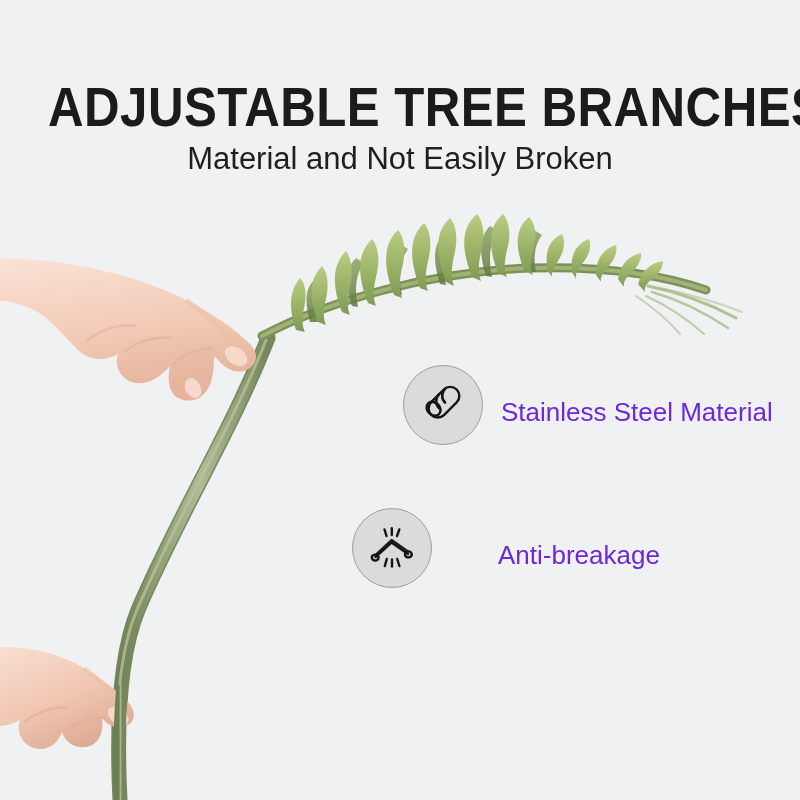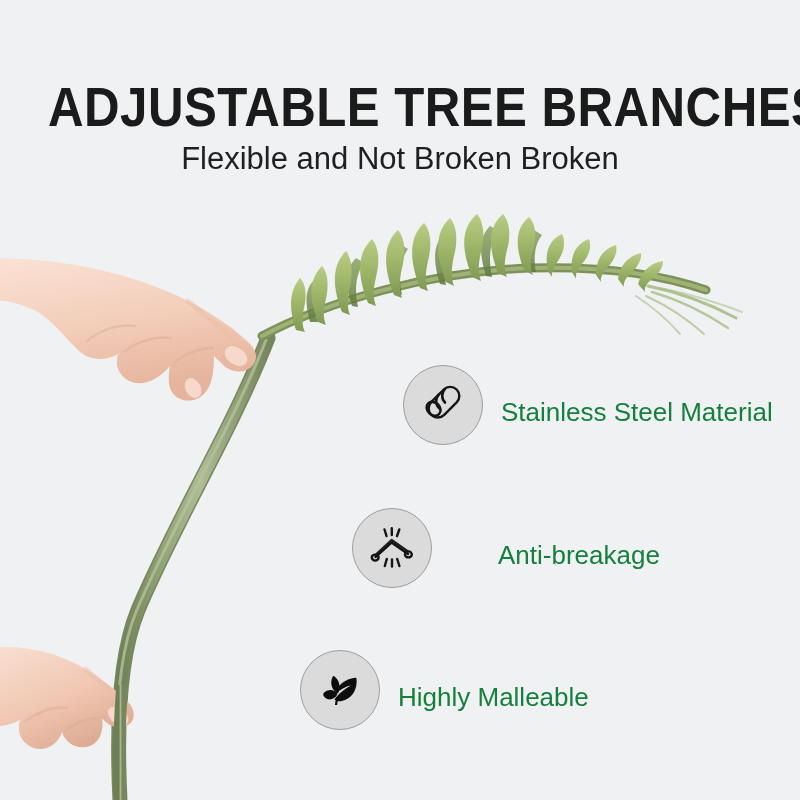--- a/index.html
+++ b/index.html
@@ -83,21 +83,21 @@
     box-sizing: border-box;
     display: flex;
     align-items: center;
     justify-content: center;
     flex: 0 0 auto;
   }
   .feature-label {
     margin-left: 18px;
     font-size: 26px;
     line-height: 30px;
-    color: #15803d;
+    color: #6d28d9;
     white-space: nowrap;
     margin-top: 13px;
   }
 </style>
 </head>
 <body>
 
 <div id="page">
 
   <div class="photo">
@@ -223,21 +223,21 @@
         <path d="M 84 668 C 98 680, 112 692, 124 702" fill="none" stroke="#e8bda6" stroke-width="5" opacity="0.45"></path>
         <ellipse cx="118" cy="716" rx="12" ry="8" transform="rotate(40 118 716)" fill="#f7d9cb" stroke="#e3b9a4" stroke-width="1"></ellipse>
       </g>
 
       <path d="M 122 690 C 119 730, 118 768, 120 800" fill="none" stroke="url(#stemGrad)" stroke-width="12" stroke-linecap="round"></path>
     </svg>
   </div>
 
   <div class="header">
     <div class="title">ADJUSTABLE TREE BRANCHES</div>
-    <div class="subtitle">Flexible and Not Broken Broken</div>
+    <div class="subtitle">Material and Not Easily Broken</div>
   </div>
 
   <div class="features">
 
     <div class="feature-row r0">
       <div class="icon-circle">
         <svg width="46" height="46" viewBox="0 0 46 46">
           <g fill="none" stroke="#141414" stroke-width="2.6" stroke-linecap="round" stroke-linejoin="round">
             <path d="M 12.5 33.5 C 8.6 29.6, 8.6 23.4, 12.5 19.5 L 26 6 C 29.9 2.1, 36.1 2.1, 40 6 C 43.9 9.9, 43.9 16.1, 40 20 L 26.5 33.5 C 22.6 37.4, 16.4 37.4, 12.5 33.5 Z" transform="translate(-2,2) scale(0.92) translate(2,0)"></path>
             <path d="M 19 26 C 15.2 22.2, 15.2 16.1, 19 12.3"></path>
@@ -265,32 +265,15 @@
 
             <path d="M 18.8 35 L 16.8 42"></path>
             <path d="M 24 35.5 L 24 42.5"></path>
             <path d="M 29.2 35 L 31.4 42"></path>
           </g>
         </svg>
       </div>
       <div class="feature-label">Anti-breakage</div>
     </div>
 
-    <div class="feature-row r2">
-      <div class="icon-circle">
-        <svg width="44" height="44" viewBox="0 0 44 44">
-          <g fill="#0d0d0d">
-
-            <path d="M 6 24.5 C 11 20.5, 17 21.5, 19.5 26 C 16.5 32.5, 9.5 33, 6 28.5 C 5 27.2, 5 25.6, 6 24.5 Z"></path>
-
-            <path d="M 16 8 C 21.5 12, 23 19, 20 25.5 C 14 22.5, 11.5 15.5, 14.5 9 C 15 8, 15.5 7.7, 16 8 Z"></path>
-
-            <path d="M 38.5 10.5 C 39.5 20, 35.5 28.5, 27 32 C 21.5 34.2, 17.5 33, 16.5 31.5 C 20 26.5, 26 21, 33 17.5 C 27.5 18.5, 22 21.5, 18 25.5 C 19 17.5, 27 11, 37 9.8 C 38 9.7, 38.4 9.9, 38.5 10.5 Z"></path>
-
-            <path d="M 18.2 31.2 C 17.4 33.4, 17 35.4, 17 37 L 19.2 37 C 19.2 35.3, 19.6 33.4, 20.4 31.6 Z"></path>
-          </g>
-        </svg>
-      </div>
-      <div class="feature-label">Highly Malleable</div>
-    </div>
 
   </div>
 </div>
 
 </body></html>

